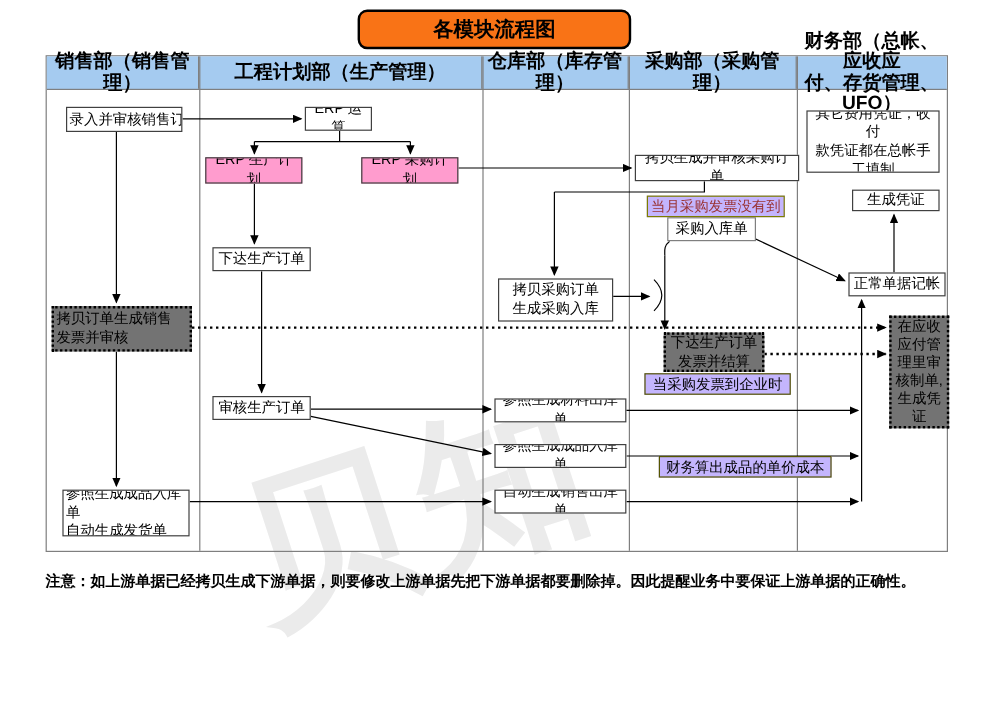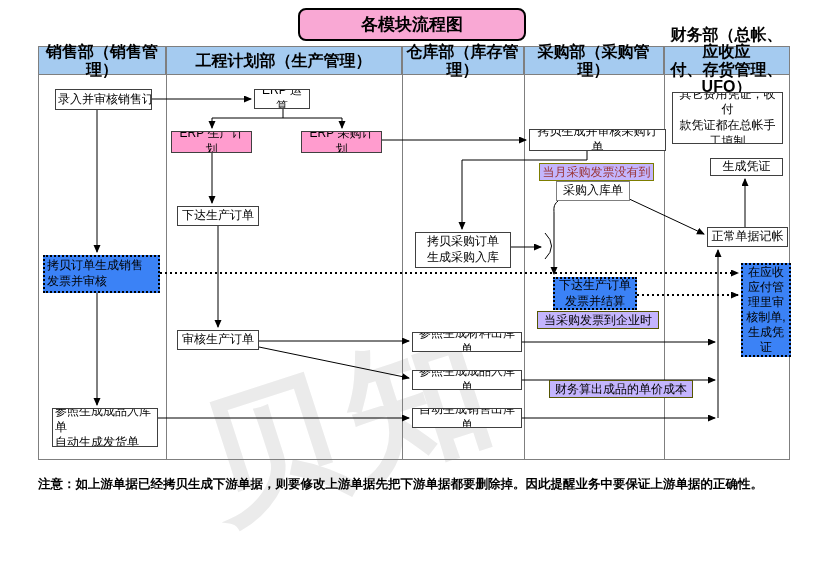--- a/index.html
+++ b/index.html
@@ -9,21 +9,21 @@
   }
   
   #watermark {
     position:absolute; left:200px; top:330px; z-index:1;
     font-size:140px; font-weight:bold; color:#ebebeb;
     transform:rotate(-18deg); letter-spacing:10px; user-select:none; pointer-events:none;
   }
   
   #title {
     position:absolute; left:298px; top:8px; width:224px; height:29px; z-index:6;
-    background:#f9a8d4; border:2px solid #000; border-radius:8px;
+    background:#f97316; border:2px solid #000; border-radius:8px;
     display:flex; align-items:center; justify-content:center;
     font-size:17px; font-weight:bold;
   }
   
   #table-frame { position:absolute; left:38px; top:46px; width:752px; height:414px;
     border:1px solid #7f7f7f; box-sizing:border-box; z-index:2; }
   .vline { position:absolute; top:0; bottom:0; width:1px; background:#7f7f7f; }
   #header-row { position:absolute; left:0; top:0; height:28px; right:0;
     display:flex; background:#A5CBF0; border-bottom:1px solid #7f7f7f; box-sizing:border-box; }
   .hcell { box-sizing:border-box; border-right:1px solid #7f7f7f;
@@ -32,21 +32,21 @@
   .hcell:last-child { border-right:none; }
   
   #connectors { position:absolute; left:0; top:0; z-index:3; }
   
   .box { position:absolute; background:#fff; border:1px solid #404040; z-index:4;
     box-sizing:border-box; display:flex; align-items:center; justify-content:center;
     text-align:center; font-size:12px; line-height:1.3; white-space:pre-line; padding:1px 2px; overflow:hidden; }
   .box.leftalign { justify-content:flex-start; text-align:left; white-space:nowrap; }
   .box.wrapleft { justify-content:flex-start; text-align:left; }
   .pink { background:#FF9CCE; }
-  .greenbox { background:#3b82f6; border:2px dotted #000; z-index:4; }
+  .greenbox { background:#737373; border:2px dotted #000; z-index:4; }
   .ylabel { position:absolute; background:#c4b5fd; border:1px solid #7d7d00; z-index:5;
     box-sizing:border-box; display:flex; align-items:center; justify-content:center;
     font-size:12px; white-space:nowrap; padding:1px 3px; }
   #label-invoice-not-arrived { color:#993333; }
   
   #note { position:absolute; left:38px; top:476px; width:760px; z-index:6;
     font-size:12.5px; font-weight:600; }
 </style>
 </head>
 <body>

